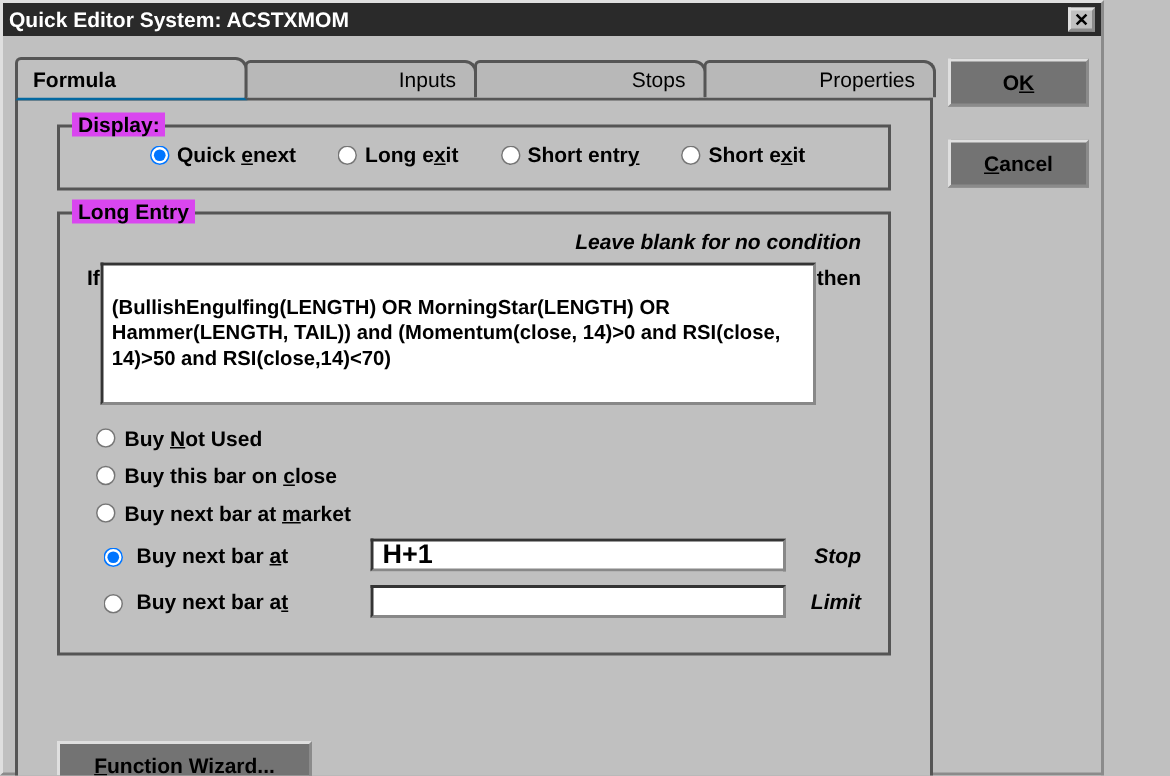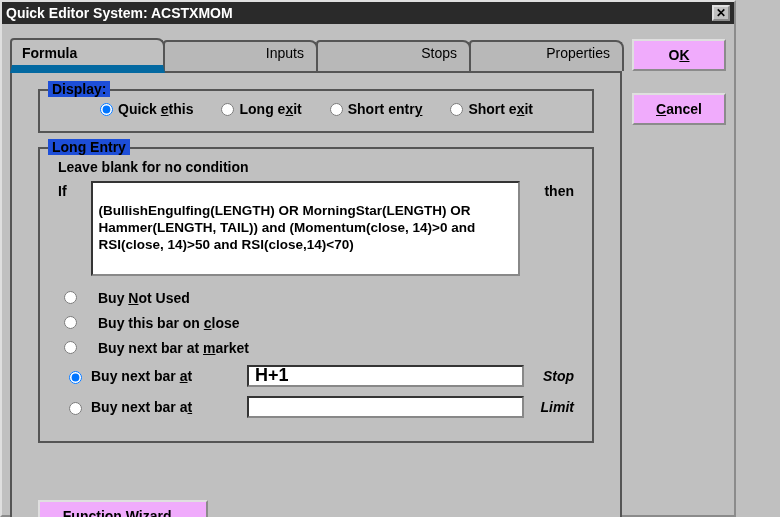--- a/index.html
+++ b/index.html
@@ -56,21 +56,21 @@
   }
   .right {
     width: 118px;
     margin-left: 10px;
     display: flex;
     flex-direction: column;
     gap: 22px;
     padding-top: 1px;
   }
   .btn {
-    background: #f0abfc;
+    background: #737373;
     border: 2px outset #dfdfdf;
     padding: 6px 0;
     text-align: center;
     font-weight: bold;
     font-size: 14px;
     cursor: pointer;
   }
   .tabs {
     display: flex;
     position: relative;
@@ -95,21 +95,21 @@
     margin-top: 2px;
     padding-top: 3px;
     padding-bottom: 3px;
     background: #b8b8b8;
     z-index: -1;
     text-align: right;
   }
   .tab.active {
     background: #c0c0c0;
     z-index: 3;
-    border-bottom: 8px solid #0369a1;
+    border-bottom: 2px solid #0369a1;
     margin-bottom: -2px;
   }
   .tabpanel {
     border: 2px solid #555;
     flex: 1;
     padding: 16px 26px 12px 26px;
     margin-top: 0;
     background: #c0c0c0;
     position: relative;
     z-index: 1;
@@ -118,21 +118,21 @@
     border: 2px solid #555;
     padding: 10px 18px 14px 18px;
     margin-bottom: 14px;
     position: relative;
     background: #c0c0c0;
   }
   .groupbox-title {
     position: absolute;
     top: -10px;
     left: 8px;
-    background: #1d4ed8;
+    background: #d946ef;
     padding: 0 4px;
     font-weight: bold;
     font-size: 14px;
   }
   .radio-row {
     display: flex;
     gap: 28px;
     justify-content: flex-start;
     flex-wrap: nowrap;
     padding-left: 42px;
@@ -141,47 +141,47 @@
     display: flex;
     align-items: center;
     gap: 5px;
     font-weight: bold;
     font-size: 14px;
     white-space: nowrap;
     cursor: pointer;
   }
   .radio input { margin:0; }
   .long-entry .instruct {
-    text-align: left;
+    text-align: right;
     font-weight: bold;
     margin-bottom: 6px;
     font-size: 14px;
+    font-style: italic;
   }
   .ifthen {
     display: flex;
     align-items: flex-start;
-    gap: 24px;
+    gap: 0;
     margin-bottom: 14px;
   }
   .ifthen .lbl { font-weight: bold; font-size:14px; padding-top: 2px; }
   .condition {
     flex:1;
     background:#fff;
     border:2px inset #888;
     padding:20px 6px;
     font-weight:bold;
     font-size:13.5px;
     min-height: 62px;
     line-height:1.25;
   }
   .buy-options { margin-left: 6px; }
   .buy-opt {
     display:flex;
-    align-items:center;
-    gap:21px;
+    gap:6px;
     font-weight:bold;
     font-size:14px;
     margin-bottom: 9px;
     cursor:pointer;
   }
   .buy-opt input[type=radio]{margin:0;}
   .buy-row {
     display:flex;
     align-items:center;
     gap:6px;
@@ -231,21 +231,21 @@
         <div class="tab inactive"><span>Properties</span></div>
       </div>
 
       <div class="tabpanel">
 
         <div class="groupbox">
           <div class="groupbox-title">Display:</div>
           <div class="radio-row">
             <label class="radio">
               <input type="radio" name="disp" checked="" style="">
-              <span><span>Quick </span><u>e</u><span>this</span></span>
+              <span><span>Quick </span><u>e</u><span>next</span></span>
             </label>
             <label class="radio">
               <input type="radio" name="disp" style="">
               <span><span>Long e</span><u>x</u><span>it</span></span>
             </label>
             <label class="radio">
               <input type="radio" name="disp" style="">
               <span><span>Short entr</span><u>y</u><span></span></span>
             </label>
             <label class="radio">

